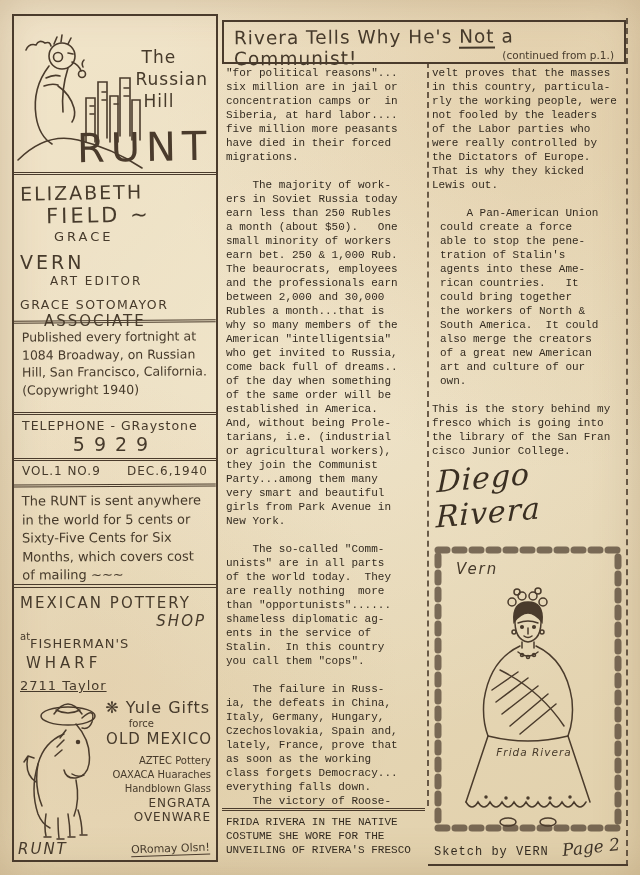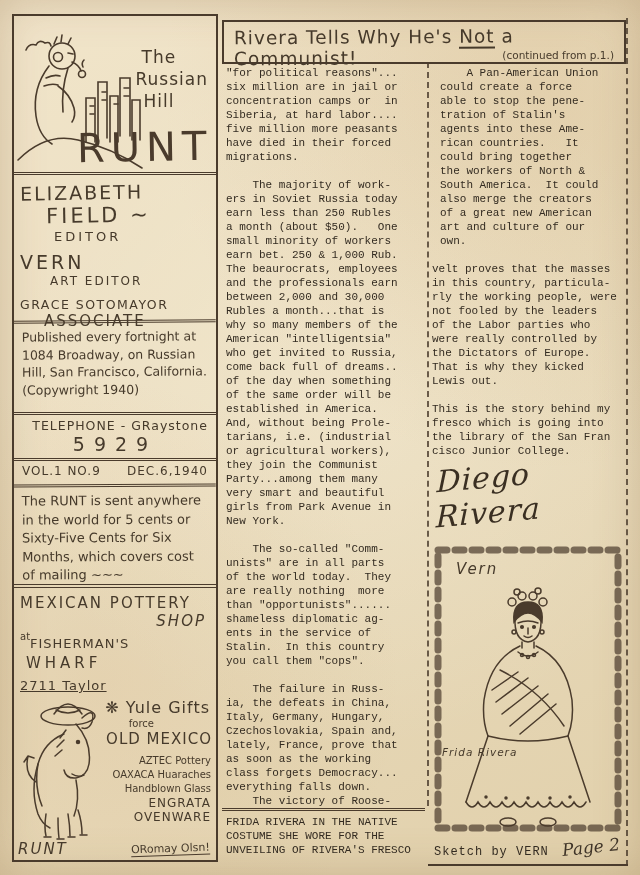--- a/index.html
+++ b/index.html
@@ -39,21 +39,21 @@
   .ed-n1a { font-size:19px; letter-spacing:2px; transform:rotate(-1deg); }
   .ed-n1b { font-size:21px; letter-spacing:3px; padding-left:26px; transform:rotate(-1deg); }
   .ed-r1  { font-size:13px; letter-spacing:3px; padding-left:34px; margin-top:2px; }
   .ed-n2  { font-size:19px; letter-spacing:3px; margin-top:7px; }
   .ed-r2  { font-size:12px; letter-spacing:2px; padding-left:30px; margin-top:1px; }
   .ed-n3  { font-size:12.5px; letter-spacing:1.5px; margin-top:9px; }
   .ed-r3  { font-size:15px; letter-spacing:2px; padding-left:24px; margin-top:0; }
 
   .published { height:92px; padding:5px 8px; font-size:12.5px; line-height:17.5px; transform:rotate(-.4deg); }
   .phone { height:46px; padding:3px 8px; }
-  .phone-label { font-size:12.5px; letter-spacing:1px;text-align:right; }
+  .phone-label { font-size:12.5px; letter-spacing:1px; }
   .phone-number { font-size:19px; letter-spacing:9px; text-align:center; }
   .vol { height:26px; padding:3px 8px; font-size:12px; letter-spacing:1px; display:flex; justify-content:space-between; }
   .subs { height:100px; padding:5px 8px; font-size:13px; line-height:18.5px; transform:rotate(-.3deg); }
 
   .adbox { flex:1; border-top:4px double #4a3b2c !important;padding-left:19px; }
   .ad-t { position:absolute; white-space:nowrap; }
   .ad-l1 { top:6px; left:6px; font-size:15px; letter-spacing:2px; }
   .ad-l2 { top:24px; right:10px; font-size:15px; letter-spacing:2px;font-style:italic; }
   .ad-at { top:43px; left:6px; font-size:10px; }
   .ad-w1 { top:48px; left:16px; font-size:13px; letter-spacing:1px; }
@@ -83,21 +83,21 @@
   .caption-box { position:absolute; left:222px; top:808px; width:203px; height:72px;
     border-top:3px double #4a3b2c; border-bottom:3px double #4a3b2c; padding:4px 4px; }
   .caption-box .para { margin:0; }
 
   .signature { position:absolute; left:436px; top:456px; width:190px;
     font-family:"DejaVu Serif", serif; font-style:italic; font-size:30px;
     transform:rotate(-5deg) skewX(-6deg); color:#3a2f22; letter-spacing:1px; }
 
   .sketchbox { position:absolute; left:430px; top:540px; width:196px; height:302px; }
   .vern-label { position:absolute; left:26px; top:20px; font-size:15px; font-style:italic; letter-spacing:2px; }
-  .frida-label { position:absolute; left:0; top:206px; width:100%; font-size:10.5px; font-style:italic; letter-spacing:1px;padding-left:12px; }
+  .frida-label { position:absolute; left:0; top:206px; width:100%; text-align:center; font-size:10.5px; font-style:italic; letter-spacing:1px;padding-left:12px; }
   .credit { position:absolute; left:434px; top:845px; font-size:12px; letter-spacing:1px; }
   .pagenum { position:absolute; left:562px; top:837px; font-family:"DejaVu Serif", serif; font-style:italic; font-size:17px; transform:rotate(-6deg); }
   .credit-underline { position:absolute; left:428px; top:864px; width:200px; border-top:2px solid #4a3b2c; }
   svg { display:block; }
 </style>
 </head>
 <body>
 
 <div class="page">
 
@@ -127,21 +127,21 @@
         <div class="t1">The</div>
         <div class="t2">Russian</div>
         <div class="t3">Hill</div>
       </div>
       <div class="runt-big hand">RUNT</div>
     </div>
 
     <div class="sec editors hand">
       <div class="ed-n1a">ELIZABETH</div>
       <div class="ed-n1b">FIELD ~</div>
-      <div class="ed-r1">EDITOR</div>
+      <div class="ed-r1">GRACE</div>
       <div class="ed-n2">VERN</div>
       <div class="ed-r2">ART EDITOR</div>
       <div class="ed-n3">GRACE SOTOMAYOR</div>
       <div class="ed-r3">ASSOCIATE</div>
     </div>
 
     <div class="sec published hand">Published every fortnight at 1084 Broadway, on Russian Hill, San Francisco, California. (Copywright 1940)</div>
 
     <div class="sec phone hand">
       <div class="phone-label">TELEPHONE - GRaystone</div>
@@ -249,42 +249,42 @@
 lately, France, prove that
 as soon as the working
 class forgets Democracy...
 everything falls down.
     The victory of Roose-</div>
   </div>
 
   <div class="vdiv"></div>
 
   <div class="col col2 type">
+    <div class="para">velt proves that the masses
+in this country, particula-
+rly the working people, were
+not fooled by the leaders
+of the Labor parties who
+were really controlled by
+the Dictators of Europe.
+That is why they kicked
+Lewis out.</div>
     <div class="para indented">    A Pan-American Union
 could create a force
 able to stop the pene-
 tration of Stalin's
 agents into these Ame-
 rican countries.   It
 could bring together
 the workers of North &amp;
 South America.  It could
 also merge the creators
 of a great new American
 art and culture of our
 own.</div>
-    <div class="para">velt proves that the masses
-in this country, particula-
-rly the working people, were
-not fooled by the leaders
-of the Labor parties who
-were really controlled by
-the Dictators of Europe.
-That is why they kicked
-Lewis out.</div>
     <div class="para">This is the story behind my
 fresco which is going into
 the library of the San Fran
 cisco Junior College.</div>
   </div>
 
   <div class="signature">Diego Rivera</div>
 
   <div class="sketchbox">
     <svg width="196" height="302" viewBox="0 0 196 302">

